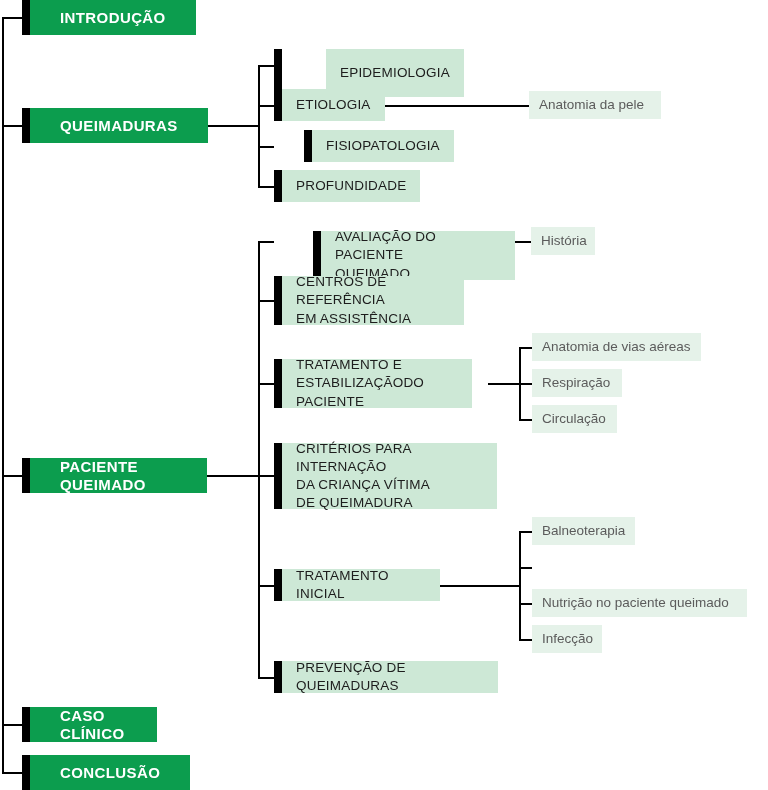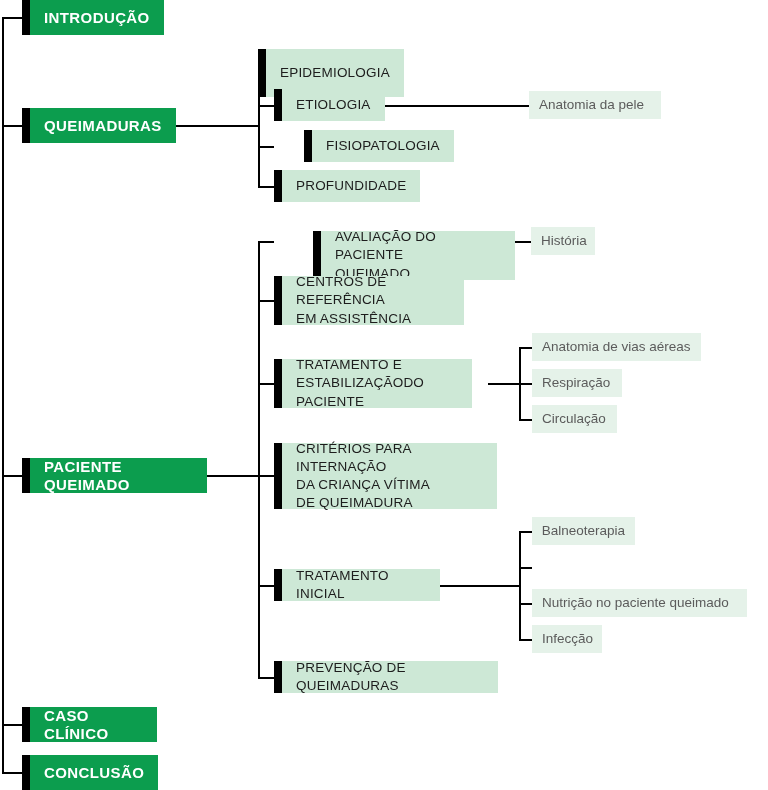--- a/index.html
+++ b/index.html
@@ -42,21 +42,21 @@
     box-sizing:border-box;
   }
   .node .txt{
     display:block;
     white-space:pre-line;
   }
 
   
   .lvl1 .body{
     background:#0c9d4e;
-    padding:0 14px;
+    padding:0 30px;
   }
   .lvl1 .txt{
     color:#ffffff;
     font-weight:bold;
     font-size:15px;
     letter-spacing:.4px;
     line-height:1.2;
   }
 
   
@@ -161,21 +161,21 @@
     </div>
   </div>
 
   <div class="node lvl1" style="left:22px; top:755px; width:120px; height:35px;">
     <div class="bar"></div>
     <div class="body">
       <span class="txt">CONCLUSÃO</span>
     </div>
   </div>
 
-  <div class="node lvl2" style="left:258px; top:49px; width:130px; height:48px;">
+  <div class="node lvl2" style="left:274px; top:49px; width:130px; height:48px;gap:44px;">
     <div class="bar"></div>
     <div class="body">
       <span class="txt">EPIDEMIOLOGIA</span>
     </div>
   </div>
 
   <div class="node lvl2" style="left:274px; top:89px; width:97px; height:32px;">
     <div class="bar"></div>
     <div class="body">
       <span class="txt">ETIOLOGIA</span>
@@ -256,21 +256,21 @@
   </div>
 
   <div class="lvl3" style="left:532px; top:369px; width:90px; height:28px;">
     <span class="txt">Respiração</span>
   </div>
 
   <div class="lvl3" style="left:532px; top:405px; width:85px; height:28px;">
     <span class="txt">Circulação</span>
   </div>
 
-  <div class="lvl3" style="left:532px; top:517px; width:103px; height:28px;justify-content:flex-end;">
+  <div class="lvl3" style="left:532px; top:517px; width:103px; height:28px;">
     <span class="txt">Balneoterapia</span>
   </div>
 
 
   <div class="lvl3" style="left:532px; top:589px; width:215px; height:28px;">
     <span class="txt">Nutrição no paciente queimado</span>
   </div>
 
   <div class="lvl3" style="left:532px; top:625px; width:70px; height:28px;">
     <span class="txt">Infecção</span>

